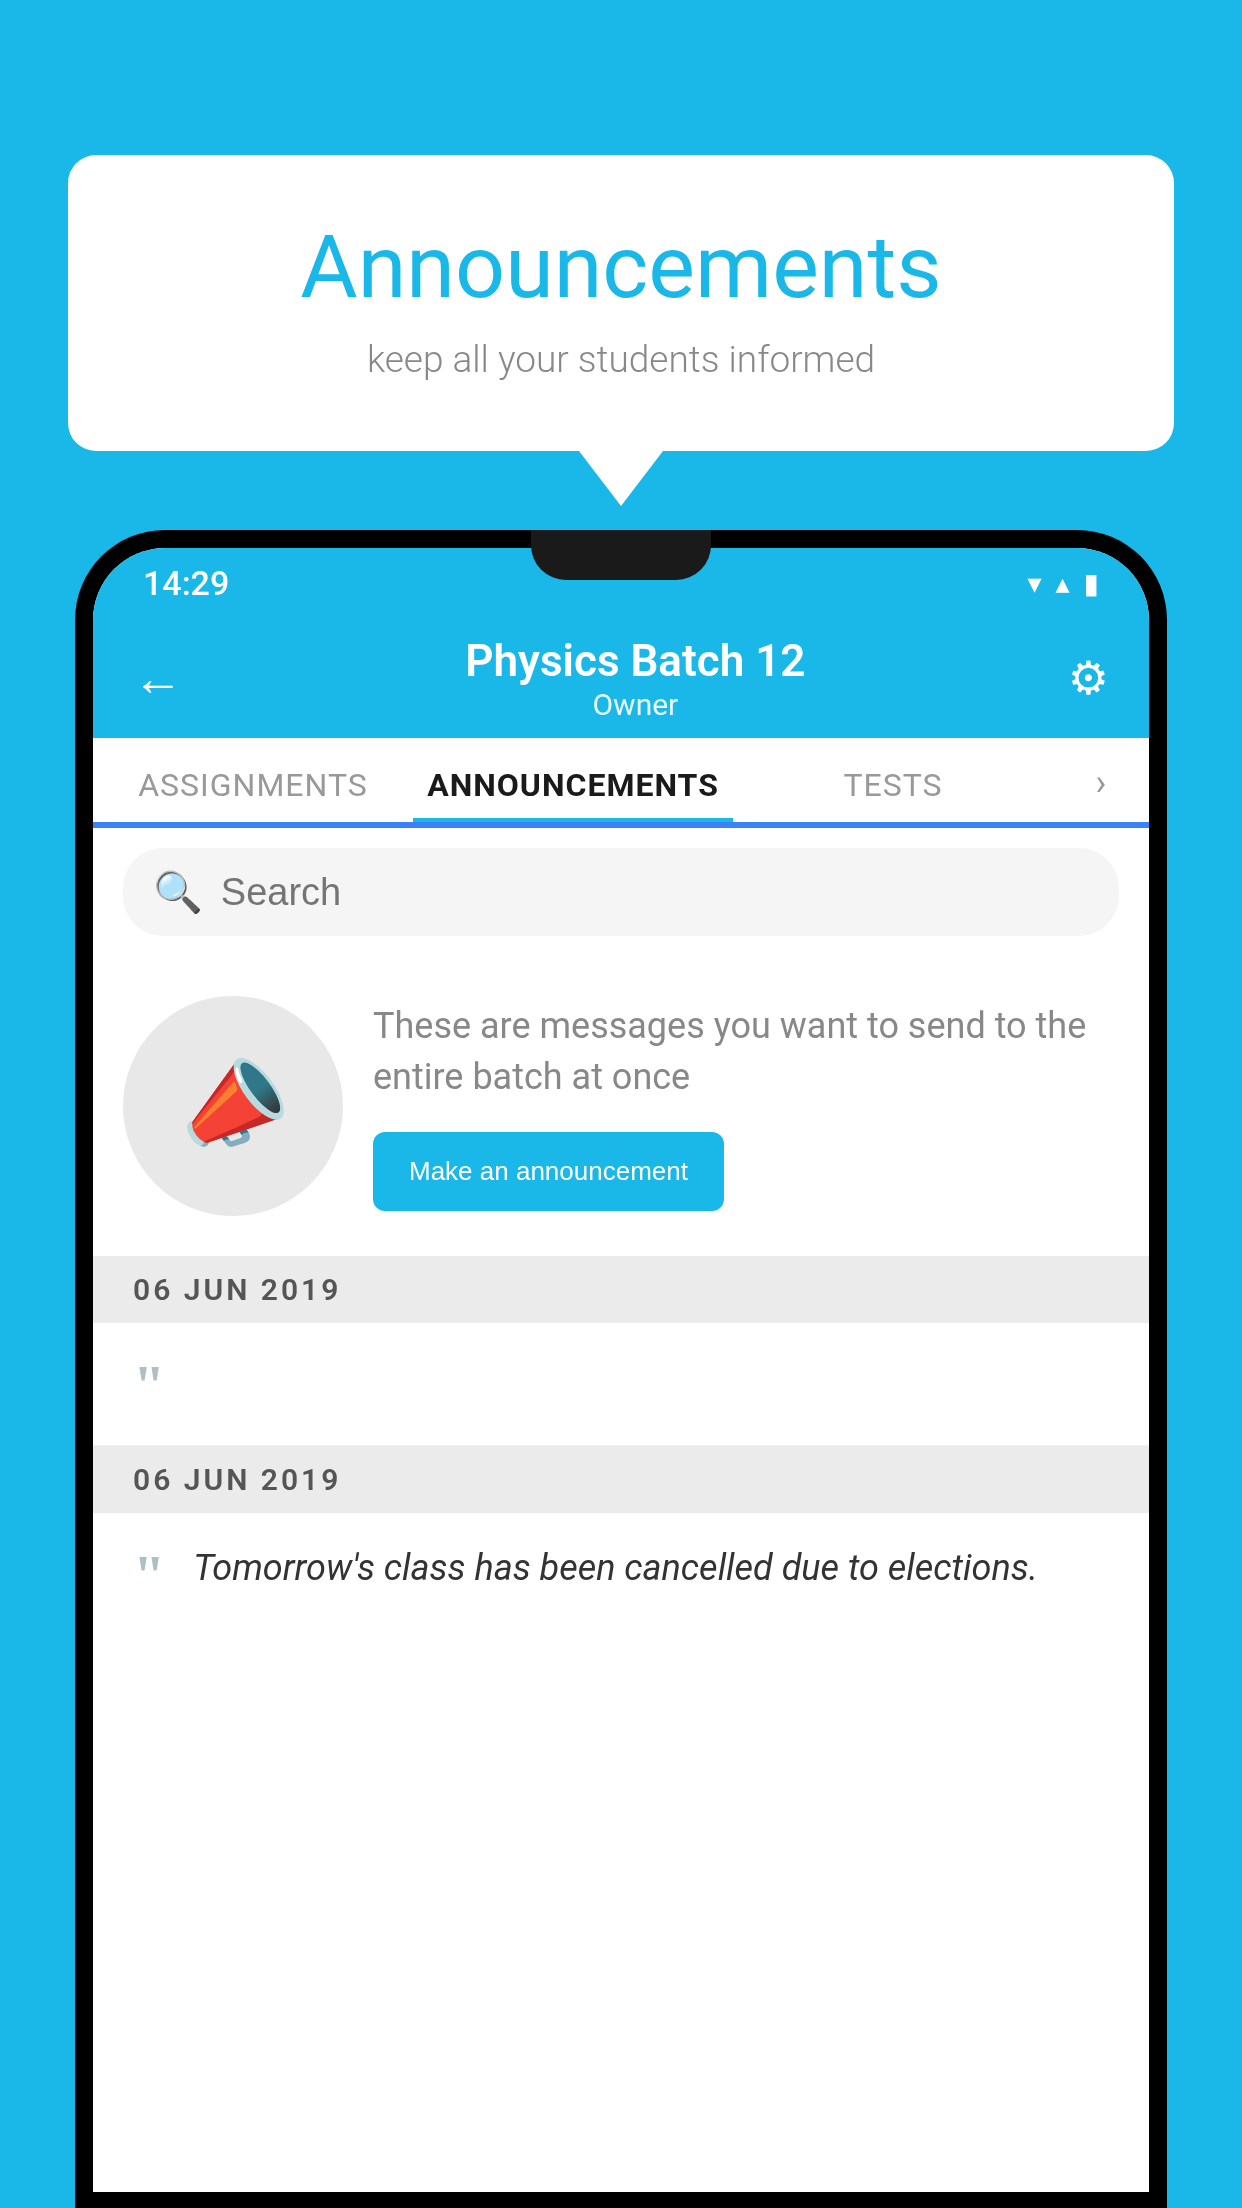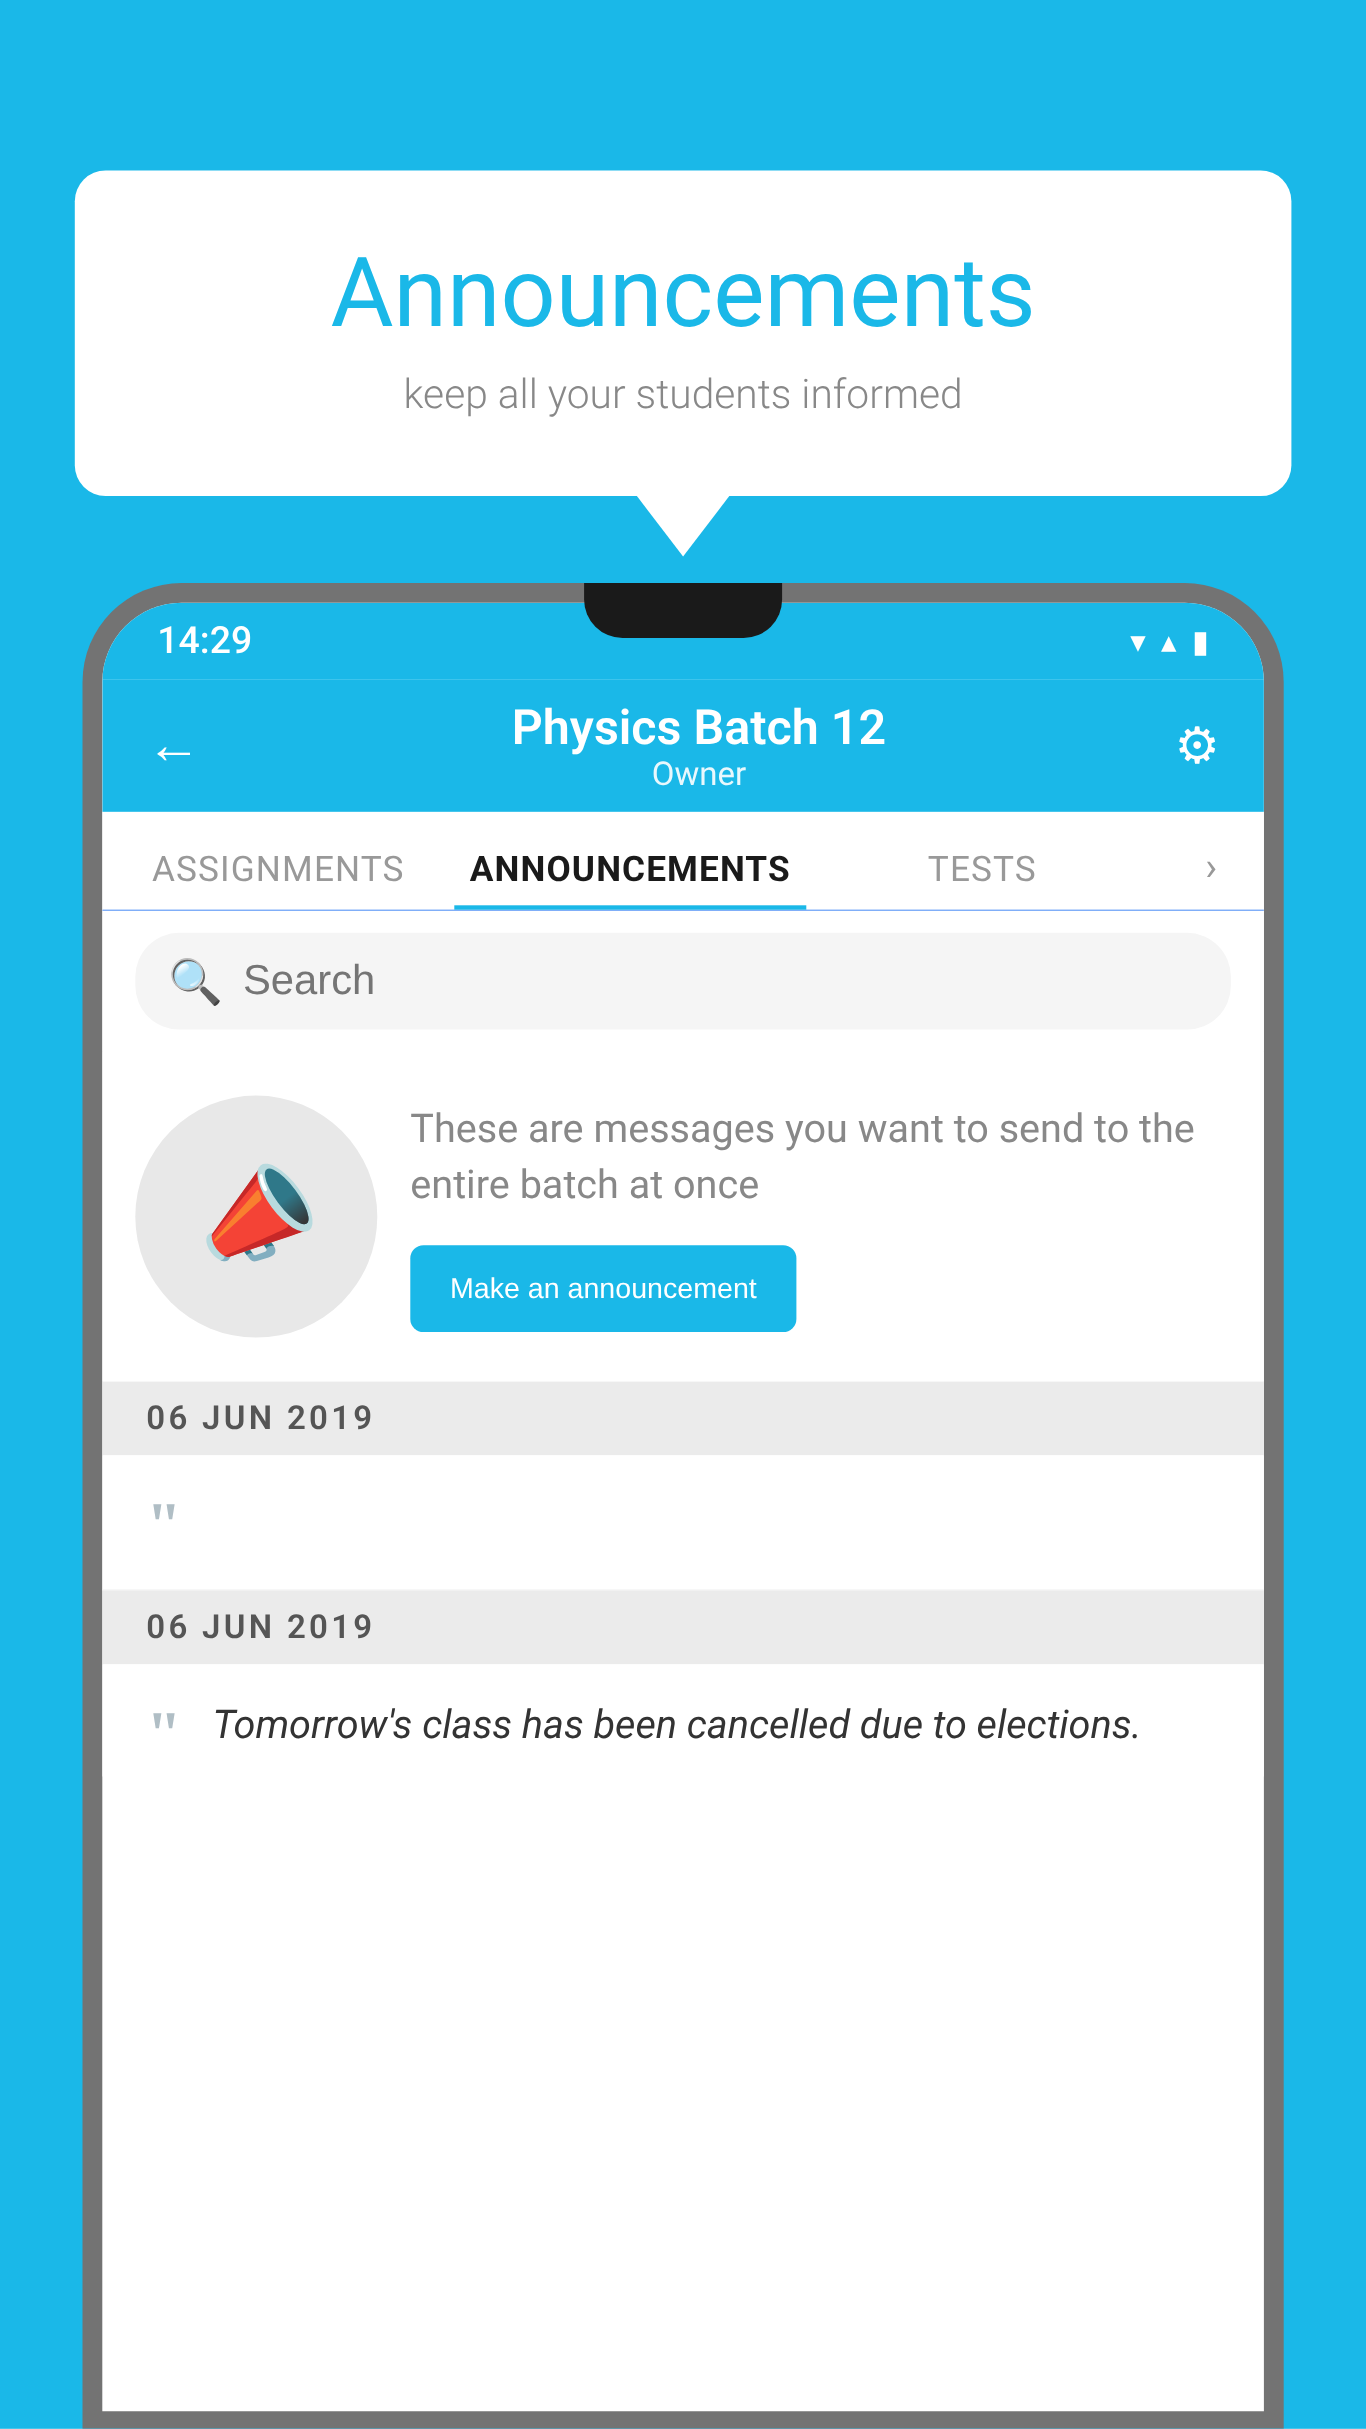--- a/index.html
+++ b/index.html
@@ -48,21 +48,21 @@
 
     
     .phone-wrapper {
       position: absolute;
       top: 530px;
       left: 75px;
       right: 75px;
       bottom: 0;
     }
     .phone-outer {
-      background: #737373;
+      background: #000000;
       border-radius: 90px 90px 0 0;
       padding: 18px 18px 16px 18px;
       position: relative;
       height: 100%;
     }
     .phone-inner {
       background: white;
       border-radius: 72px 72px 0 0;
       overflow: hidden;
       height: 100%;
@@ -141,21 +141,21 @@
     .gear-btn {
       color: white;
       font-size: 46px;
       cursor: pointer;
     }
 
     
     .tabs {
       background: white;
       display: flex;
-      border-bottom: 1px solid #3b82f6;
+      border-bottom: 6px solid #3b82f6;
       height: 90px;
       align-items: flex-end;
     }
     .tab {
       flex: 1;
       text-align: center;
       padding-bottom: 18px;
       font-size: 32px;
       font-weight: 400;
       color: #999;

